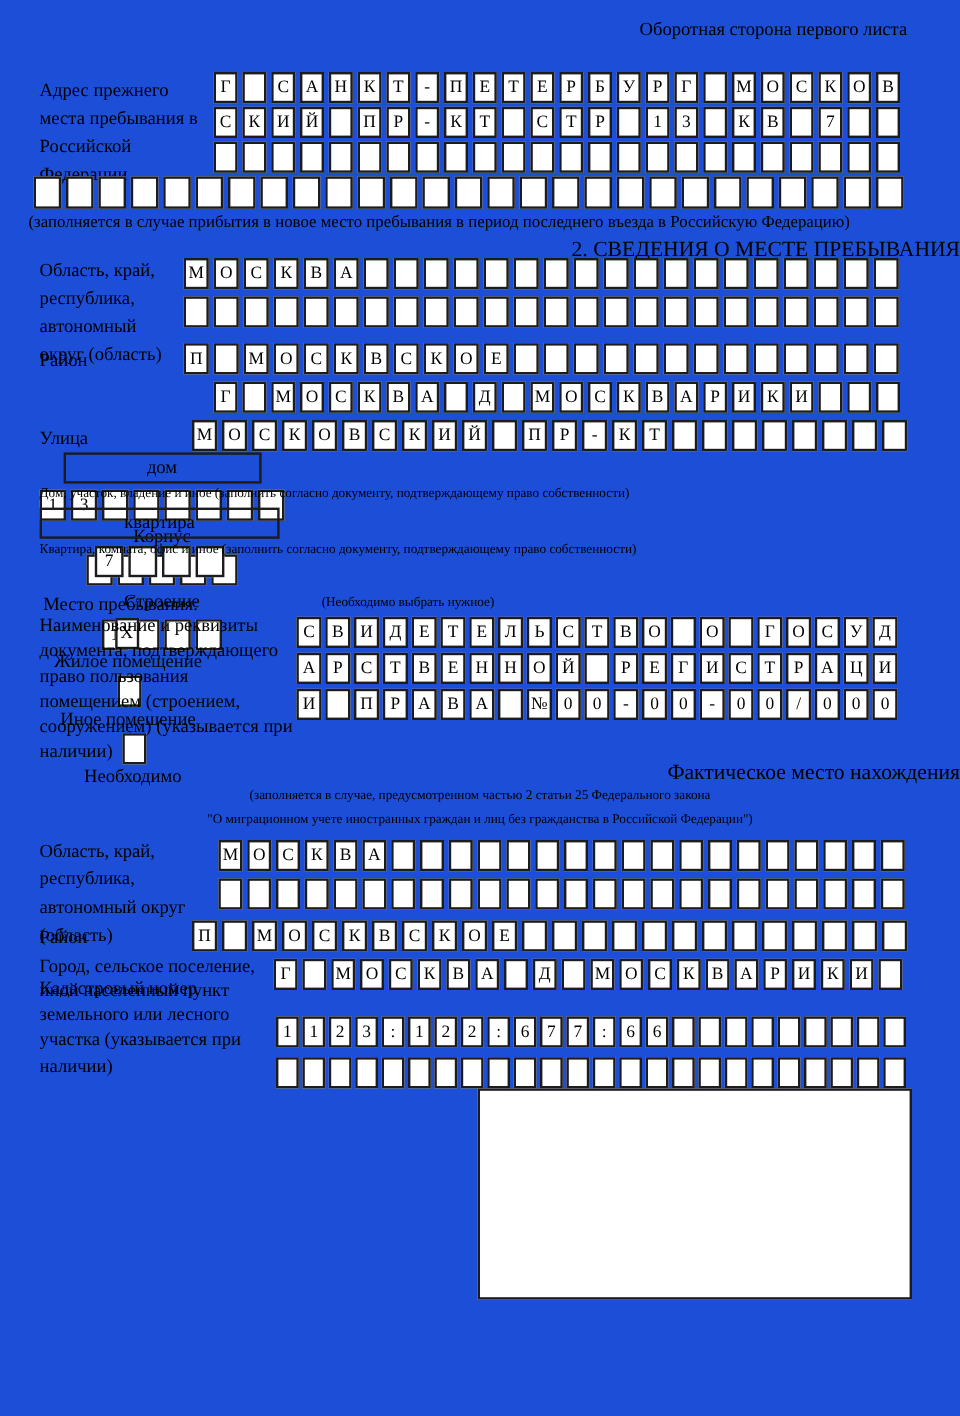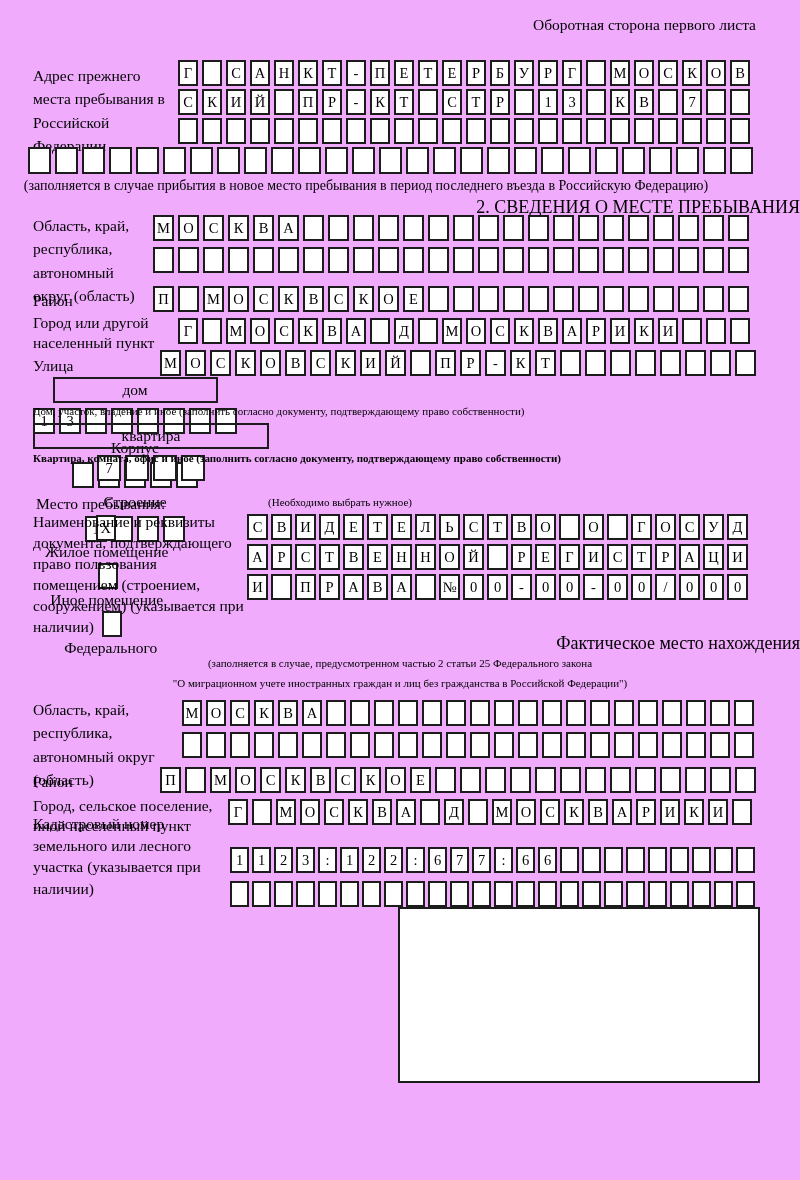--- a/index.html
+++ b/index.html
@@ -1,21 +1,21 @@
 <!DOCTYPE html>
 <html><head>
 <meta charset="utf-8">
 <style>
   * { box-sizing: border-box; margin: 0; padding: 0; }
   html, body { background: #ffffff; }
   .page {
     position: relative;
     width: 800px;
     height: 1180px;
-    background: #f0abfc;
+    background: #1d4ed8;
     color: #000000;
     font-family: "Liberation Serif", serif;
     overflow: hidden;
   }
   .abs { position: absolute; }
   .flabel { font-size: 15.5px; line-height: 1.5; }
   .caption { font-size: 11px; }
   .center { text-align: center; }
   .title { font-weight: normal; font-size: 18px; text-align: right; }
 
@@ -255,21 +255,20 @@
       <span class="cbox"></span>
       <span class="cbox"></span>
       <span class="cbox"></span>
       <span class="cbox"></span>
       <span class="cbox"></span>
       <span class="cbox"></span>
       <span class="cbox"></span>
       <span class="cbox"></span>
     </div>
 
-  <div class="abs flabel" style="top:313px; left:33px; width:150px; line-height:1.3;">Город или другой населенный пункт</div>
   <div class="abs boxrow" style="top:318px; left:178px;">
       <span class="cbox">Г</span>
       <span class="cbox"></span>
       <span class="cbox">М</span>
       <span class="cbox">О</span>
       <span class="cbox">С</span>
       <span class="cbox">К</span>
       <span class="cbox">В</span>
       <span class="cbox">А</span>
       <span class="cbox"></span>
@@ -342,44 +341,44 @@
     <div class="boxrow r-house">
         <span class="cbox">1</span>
         <span class="cbox"></span>
         <span class="cbox"></span>
         <span class="cbox"></span>
       </div>
   </div>
   <div class="abs caption" style="top:405px; left:33px; width:745px;">Дом, участок, владение и иное (заполнить согласно документу, подтверждающему право собственности)</div>
 
   <div class="abs hrow" style="top:423px; left:33px; gap:6px;">
-    <div class="wbox" style="width:236px;">квартира</div>
+    <div class="wbox" style="width:200px;">квартира</div>
     <div class="boxrow r-apt">
         <span class="cbox">7</span>
         <span class="cbox"></span>
         <span class="cbox"></span>
         <span class="cbox"></span>
       </div>
   </div>
-  <div class="abs caption" style="top:452px; left:33px; width:745px;font-weight:bold;">Квартира, комната, офис и иное (заполнить согласно документу, подтверждающему право собственности)</div>
+  <div class="abs caption" style="top:452px; left:33px; width:745px;">Квартира, комната, офис и иное (заполнить согласно документу, подтверждающему право собственности)</div>
 
   <div class="abs hrow" style="top:495px; left:33px; gap:2px;">
     <span class="inline-lbl">Место пребывания:</span>
     <span class="boxrow" style="margin-left:10px;">
         <span class="cbox">X</span>
       </span>
     <span class="inline-lbl" style="margin-left:12px;">Жилое помещение</span>
     <span class="boxrow" style="margin-left:14px;">
         <span class="cbox"></span>
       </span>
     <span class="inline-lbl" style="margin-left:12px;">Иное помещение</span>
     <span class="boxrow" style="margin-left:22px;">
         <span class="cbox"></span>
       </span>
-    <span class="inline-lbl" style="margin-left:20px;">Федерального</span>
+    <span class="inline-lbl" style="margin-left:20px;">Необходимо</span>
   </div>
   <div class="abs caption center" style="top:496px; left:150px; width:380px;">(Необходимо выбрать нужное)</div>
 
   <div class="abs flabel" style="top:512px; left:33px; width:212px; line-height:1.35;">Наименование и реквизиты документа, подтверждающего право пользования помещением (строением, сооружением) (указывается при наличии)</div>
   <div class="abs rows" style="top:514px; left:247px; gap:4px;">
     <div class="boxrow r-doc">
         <span class="cbox">С</span>
         <span class="cbox">В</span>
         <span class="cbox">И</span>
         <span class="cbox">Д</span>

